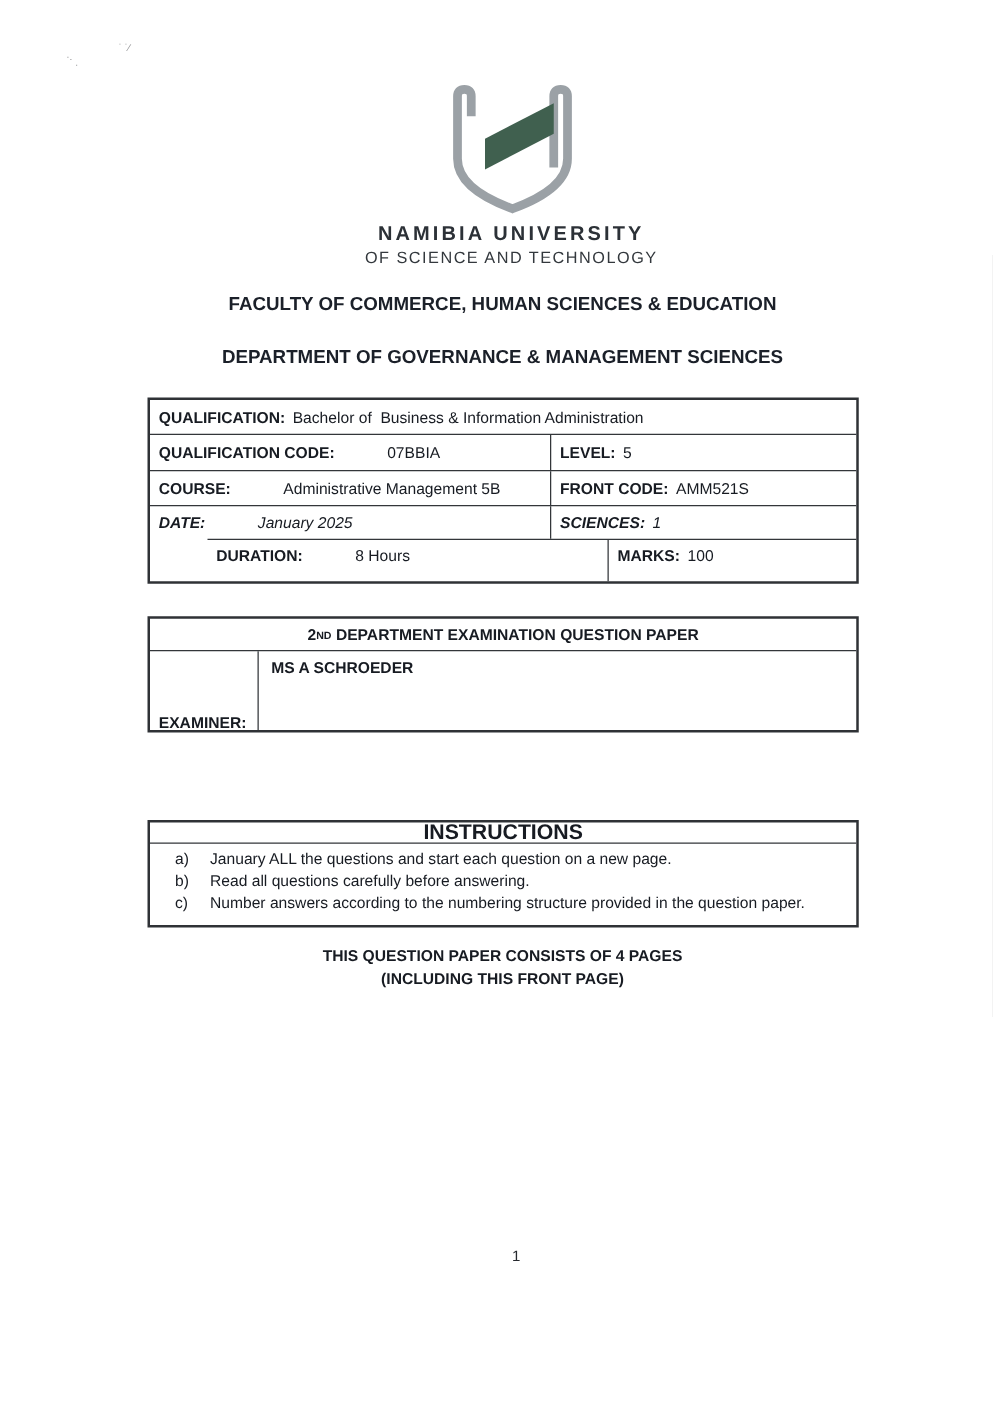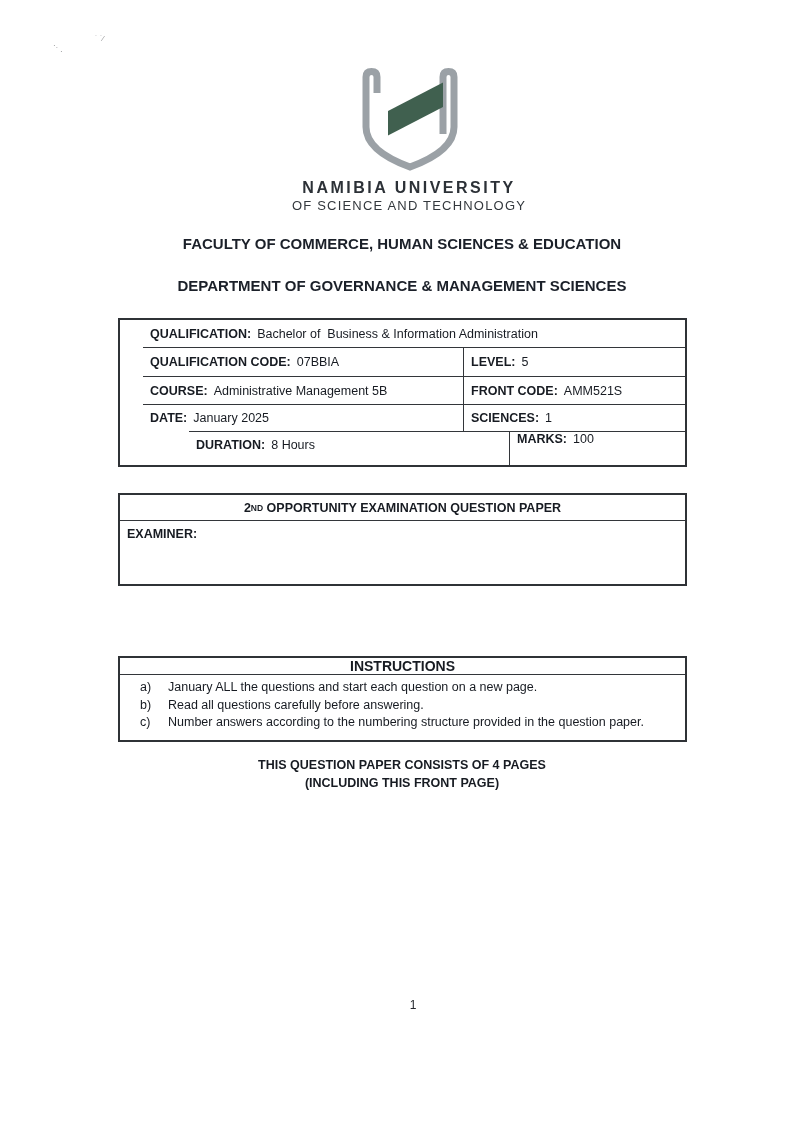--- a/index.html
+++ b/index.html
@@ -28,46 +28,46 @@
   .faculty{top:235px;}
   .department{top:277px;}
 
   
   .doc-box{position:absolute;left:118px;width:569px;border:2px solid #2f3236;box-sizing:border-box;background:#fff;}
   .cell-text{font-size:12.5px;display:flex;align-items:center;}
   .lbl{font-weight:bold;white-space:pre;}
   .val{margin-left:6px;white-space:pre;}
 
   
-  .table1{top:318px;padding-left:23px;}
+  .table1{top:318px;}
   .t1-row{display:flex;border-top:1.5px solid #33363a;}
   .t1-row:first-child{border-top:none;}
   .t1-cell{padding:0 0 0 7px;display:flex;align-items:center;box-sizing:border-box;}
-  .t1-left{flex:0 0 320px;}
+  .t1-left{flex:0 0 320px;gap:36px;}
   .t1-right{flex:1;border-left:1.5px solid #33363a;}
-  .h27{height:27px;} .h28{height:28px;} .h26{height:26px;} .h33{height:33px;margin-left:46px;}
+  .h27{height:27px;} .h28{height:28px;} .h26{height:26px;font-style:italic;} .h33{height:33px;margin-left:46px;}
 
   
   .table2{top:493px;}
   .t2-title{height:25px;display:flex;align-items:center;justify-content:center;
             font-weight:bold;font-size:12.5px;}
   .t2-title sup{font-size:8.5px;vertical-align:super;line-height:0;}
   .t2-row{display:flex;border-top:1.5px solid #33363a;}
-  .t2-label{flex:0 0 86px;padding-left:7px;box-sizing:border-box;font-weight:bold;font-size:12.5px;}
+  .t2-label{flex:0 0 86px;padding-left:7px;box-sizing:border-box;font-weight:bold;font-size:12.5px;margin-top:44px;}
   .t2-value{flex:1;border-left:1.5px solid #33363a;padding-left:10px;font-weight:bold;font-size:12.5px;}
   .t2-exam{height:63px;}
   .t2-exam .t2-label,.t2-exam .t2-value{padding-top:6px;}
   .t2-mod{height:30px;}
   .t2-mod .t2-label{display:flex;align-items:center;}
   .t2-mod .t2-value{padding-top:4px;}
 
   
   .instructions{top:656px;}
   .instr-title{height:16px;display:flex;align-items:center;justify-content:center;
-               font-weight:bold;font-size:14px;border-bottom:1.5px solid #33363a;}
+               font-weight:bold;font-size:17px;border-bottom:1.5px solid #33363a;}
   .instr-items{padding:4px 10px 8px 20px;}
   .instr-item{display:flex;font-size:12.5px;line-height:17.5px;}
   .instr-marker{flex:0 0 16px;margin-right:12px;text-align:left;}
 
   
   .footer-note{position:absolute;left:0;top:757px;width:804px;text-align:center;
                font-weight:bold;font-size:12.5px;line-height:17.5px;}
   .page-number{position:absolute;left:0;top:998px;width:826px;text-align:center;font-size:12px;color:#26292e;}
 </style>
 </head>
@@ -127,35 +127,36 @@
       <div class="t1-cell t1-right cell-text">
         <span class="lbl">SCIENCES:</span>
         <span class="val">1</span>
       </div>
     </div>
     <div class="t1-row h33">
       <div class="t1-cell t1-left cell-text" style="align-items:flex-start;padding-top:6px;">
         <span class="lbl">DURATION:</span>
         <span class="val">8 Hours</span>
       </div>
-      <div class="t1-cell t1-right cell-text" style="align-items:flex-start;padding-bottom:7px;">
+      <div class="t1-cell t1-right cell-text" style="align-items:center;padding-bottom:7px;">
         <span class="lbl">MARKS:</span>
         <span class="val">100</span>
       </div>
     </div>
   </div>
 
   <div class="doc-box table2">
     <div class="t2-title">
       <span>2</span>
         <sup>ND</sup>
-        <span style="white-space:pre;"> OPPORTUNITY EXAMINATION QUESTION PAPER</span>
+        <span style="white-space:pre;"> DEPARTMENT EXAMINATION QUESTION PAPER</span>
     </div>
     <div class="t2-row t2-exam">
       <div class="t2-label">EXAMINER:</div>
+      <div class="t2-value">MS A SCHROEDER</div>
     </div>
   </div>
 
   <div class="doc-box instructions">
     <div class="instr-title">INSTRUCTIONS</div>
     <div class="instr-items">
       <div class="instr-item">
         <span class="instr-marker">a)</span>
         <span>January ALL the questions and start each question on a new page.</span>
       </div>

